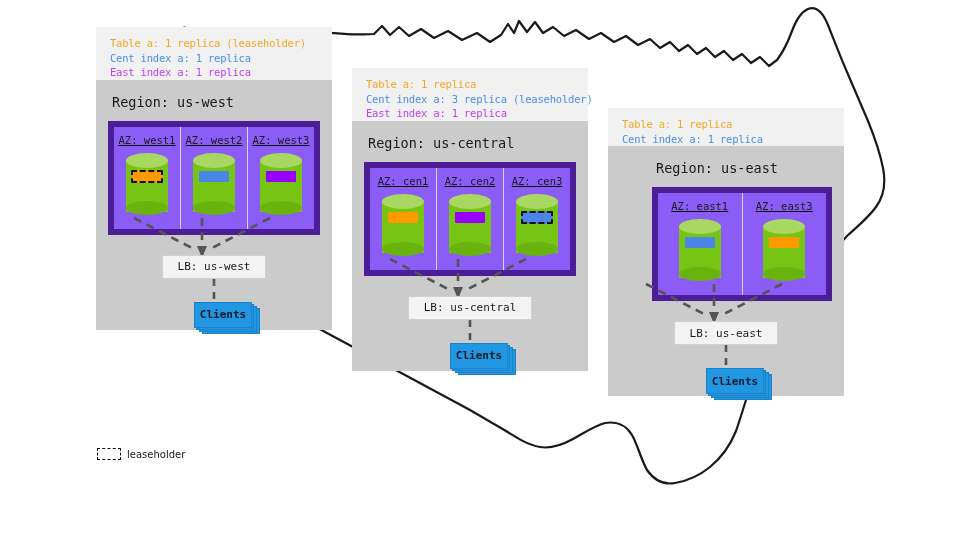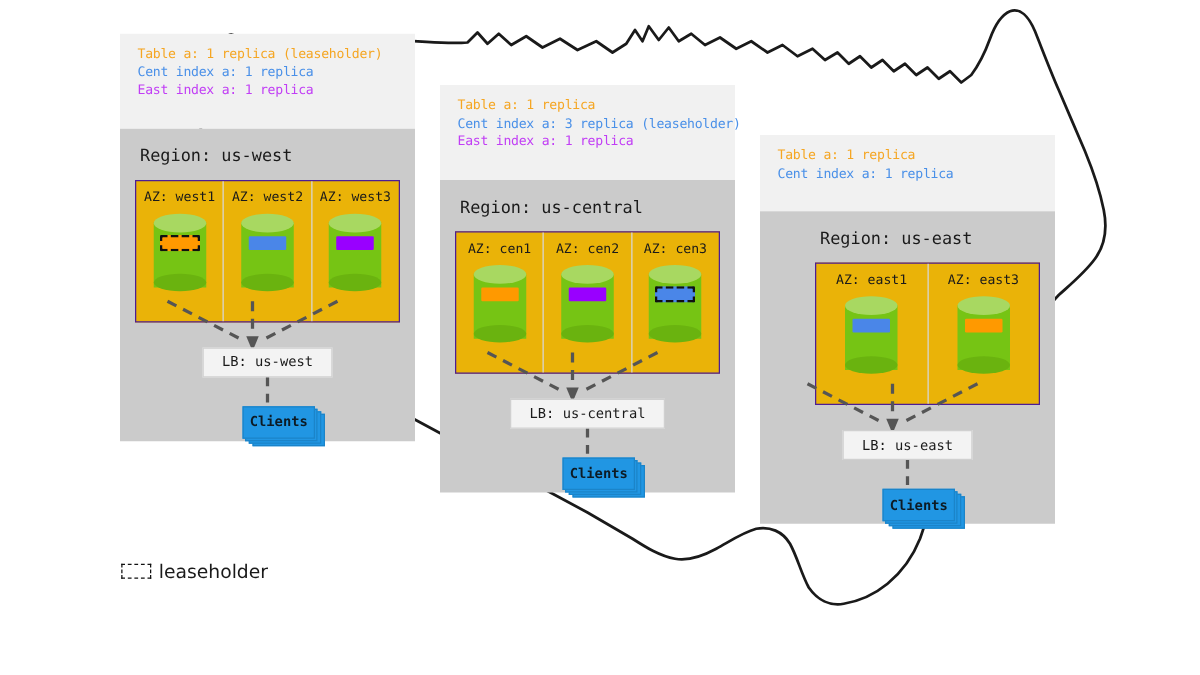--- a/index.html
+++ b/index.html
@@ -15,21 +15,21 @@
     overflow: hidden;
     font-family: "DejaVu Sans Mono", monospace;
   }
 
   
   .cluster {
     position: absolute;
   }
   .replica-note {
     background: #f1f1f1;
-    padding: 9px 12px 23px 14px;
+    padding: 9px 12px 0 14px;
     box-sizing: border-box;
   }
   .replica-line {
     font-family: "DejaVu Sans Mono", monospace;
     font-size: 10.5px;
     line-height: 14.5px;
     white-space: pre;
     letter-spacing: -0.2px;
   }
   .region-box {
@@ -39,24 +39,25 @@
   }
   .region-title {
     font-family: "DejaVu Sans Mono", monospace;
     font-size: 13.5px;
     color: #1a1a1a;
     margin: 4px 0 11px 4px;
     white-space: pre;
   }
   .az-row {
     display: flex;
-    background: #eab308;
-    border: 1px solid #4c1d95;
+    background: #8b5cf6;
+    border: 6px solid #4c1d95;
     box-sizing: border-box;
     position: relative;
+    text-decoration: underline;
   }
   .az-cell {
     flex: 1 1 0;
     border-right: 1px solid #d7d7d7;
     box-sizing: border-box;
     padding: 7px 0 0 0;
     display: flex;
     flex-direction: column;
     align-items: center;
     position: relative;
@@ -166,21 +167,21 @@
   }
   .legend-swatch {
     width: 24px;
     height: 12px;
     border: 1.5px dashed #111111;
     box-sizing: border-box;
     background: transparent;
   }
   .legend-label {
     font-family: "DejaVu Sans", sans-serif;
-    font-size: 15px;
+    font-size: 10px;
     color: #1a1a1a;
   }
 </style>
 </head>
 <body>
 
 <div id="stage">
 
   <svg id="us-map-final" style="position: absolute; left: 0px; top: 0px; width: 960px; height: 540px; pointer-events: none; z-index: 0;" viewBox="0 0 960 540" xmlns="http://www.w3.org/2000/svg">
     <rect x="0" y="0" width="960" height="540" fill="#ffffff"></rect>

